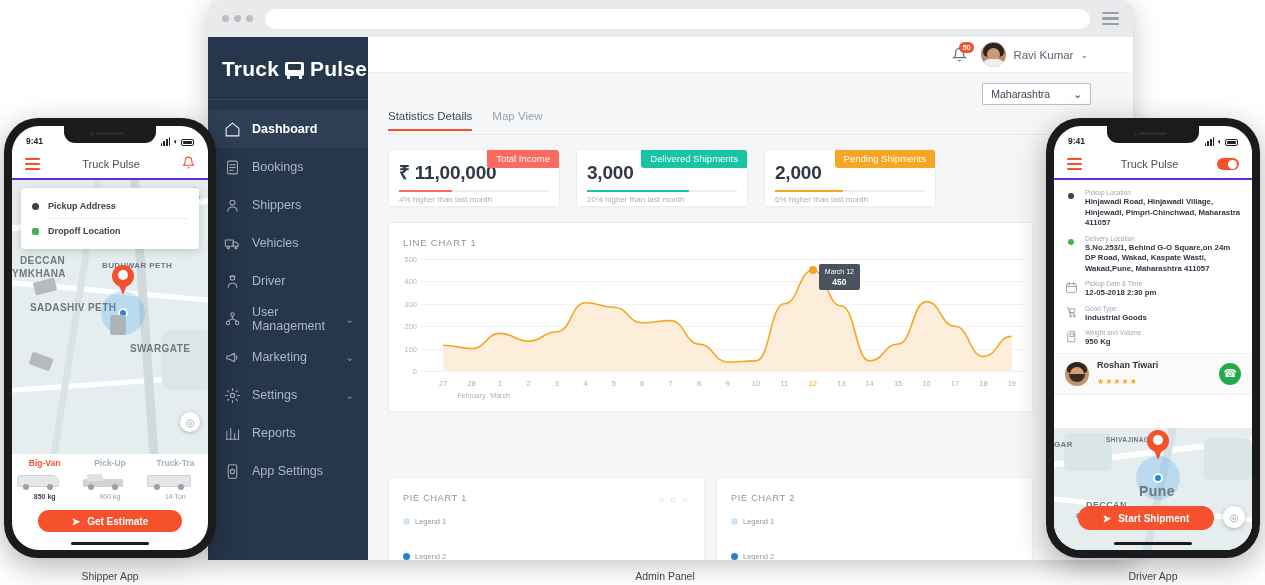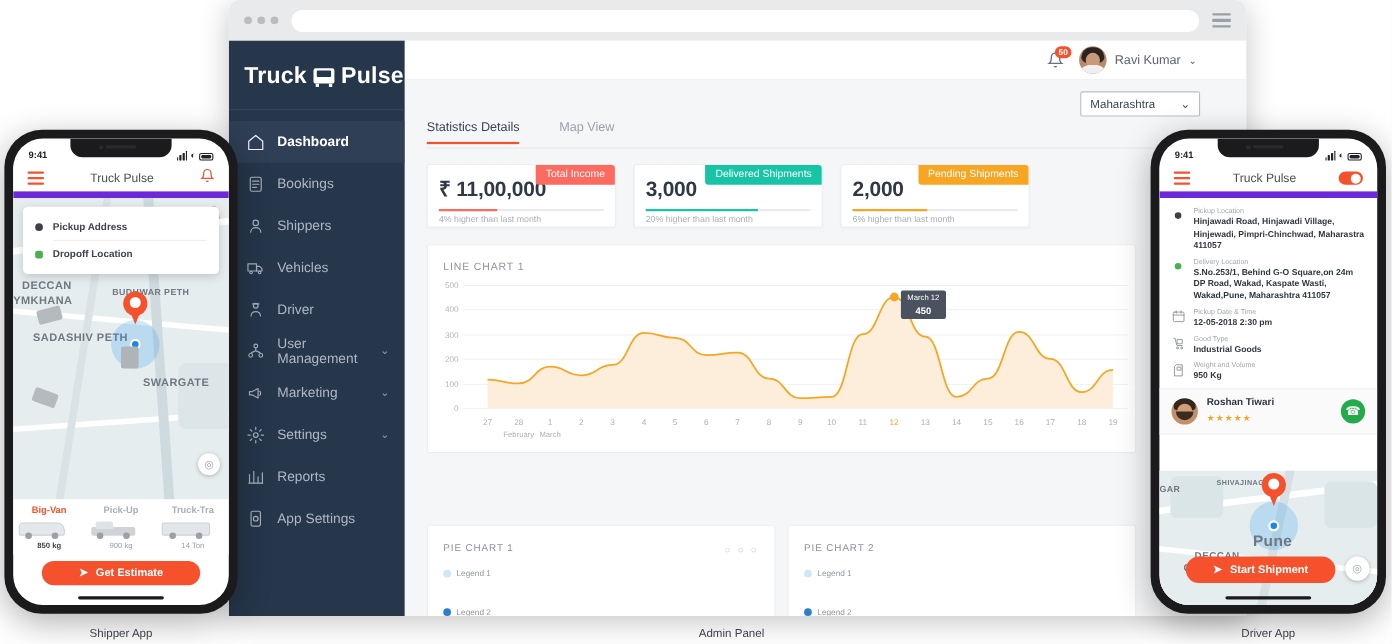--- a/index.html
+++ b/index.html
@@ -84,21 +84,21 @@
   .avatar .body{position:absolute;left:1px;bottom:0;width:23px;height:8px;background:#f0f0f0;border-radius:10px 10px 0 0;}
   .username { font-size:11.5px; color:#5a6472; }
   .chev { font-size:9px; color:#5a6472; }
 
   .region-wrap { position:absolute; right:42px; top:46px; }
   .region-select {
     border:1px solid #b9bec6; background:#fff; border-radius:2px;
     font-size:10.5px; color:#3c4654; padding:4px 8px; display:flex; gap:23px; align-items:center;
   }
 
-  .tabs { position:absolute; left:20px; top:73px; display:flex; gap:36px; }
+  .tabs { position:absolute; left:20px; top:73px; display:flex; gap:20px; }
   .tab { font-size:11.5px; color:#9aa2ae; padding-bottom:7px; cursor:pointer; }
   .tab.active { color:#3d4756; border-bottom:2.5px solid #f4512c; }
   .tabs-rule { position:absolute; left:20px; right:10px; top:97px; height:1px; background:#e6e8eb; }
 
   .cards { position:absolute; left:20px; top:112px; display:flex; gap:16px; }
   .card {
     width:172px; height:58px; background:#fff; border:1px solid #edeef0;
     border-radius:3px; position:relative; padding:13px 10px 0 10px;
     box-shadow:0 1px 2px rgba(0,0,0,.03);
   }
@@ -155,21 +155,21 @@
     padding:6px 14px 0 14px; font-size:8.5px; color:#20232a; font-weight:bold;
   }
   .statusicons { display:flex; align-items:flex-end; gap:3px; }
   .sig { display:flex; align-items:flex-end; gap:1px; }
   .sig i { width:1.6px; background:#20232a; display:block; border-radius:.5px; }
   .wifi-g { font-size:8px; }
   .batt { width:13px;height:6.5px;border:1px solid #20232a;border-radius:2px;position:relative; }
   .batt:after{content:"";position:absolute;left:1px;top:1px;bottom:1px;right:1px;background:#20232a;border-radius:1px;}
   .apphead {
     height:30px; display:flex; align-items:center; justify-content:space-between;
-    padding:0 13px; border-bottom:6px solid #6d28d9; background:#fff;
+    padding:0 13px; border-bottom:2px solid #6d28d9; background:#fff;
   }
   .hamb-orange { display:flex;flex-direction:column;gap:2.5px; }
   .hamb-orange i { width:15px;height:2.4px;background:#f4512c;display:block;border-radius:1px; }
   .apptitle { font-size:11px; color:#4a4f57; }
   .homebar { position:absolute; bottom:5px; left:50%; transform:translateX(-50%); width:78px; height:3.5px; background:#1b1b1d; border-radius:2px; z-index:7; }
 
   
   #phone-left { left:4px; top:118px; width:212px; height:440px; }
   .addrcard {
     position:absolute; left:9px; top:62px; right:9px; background:#fff;

